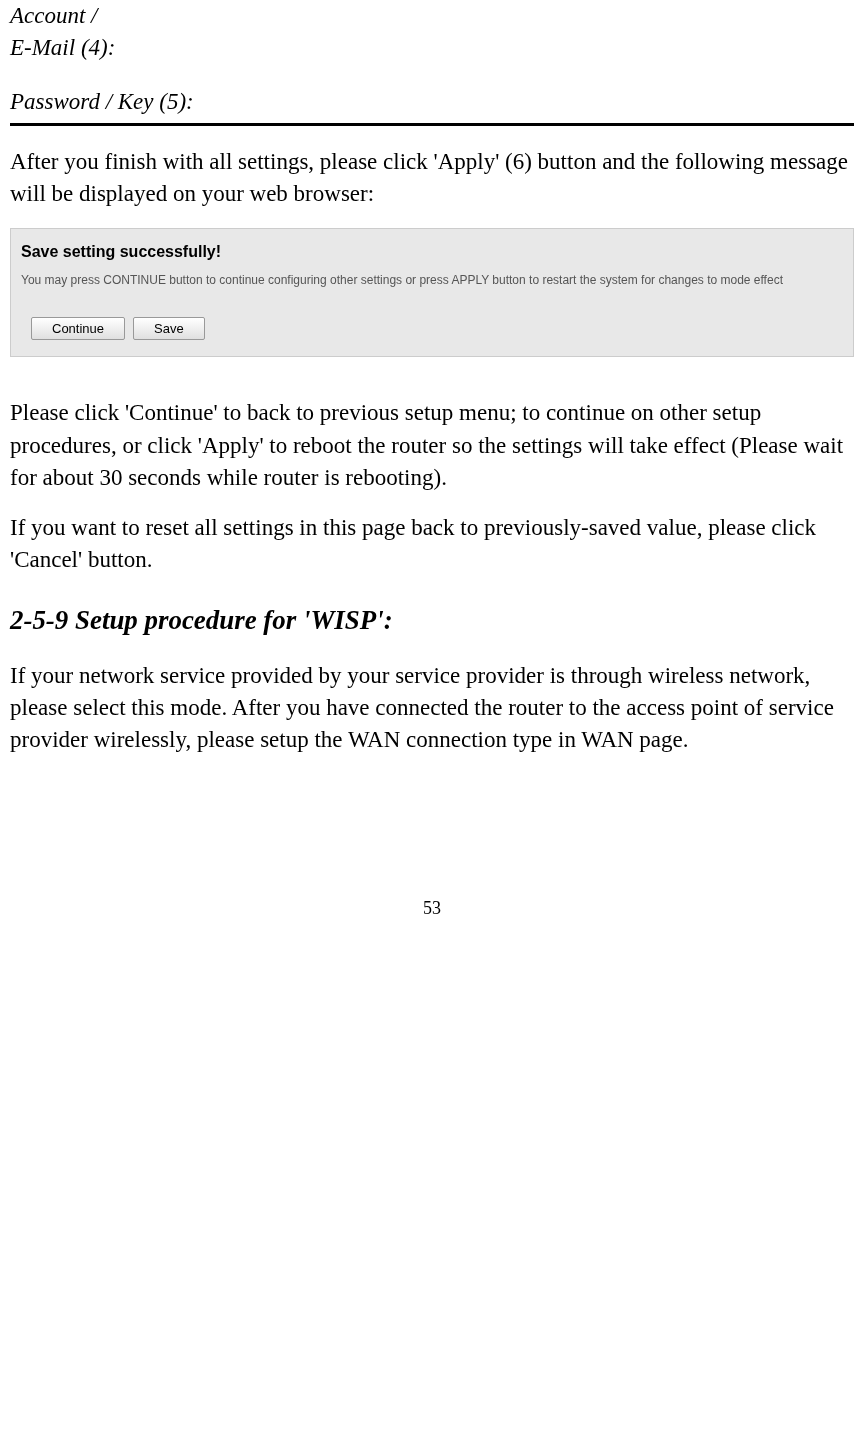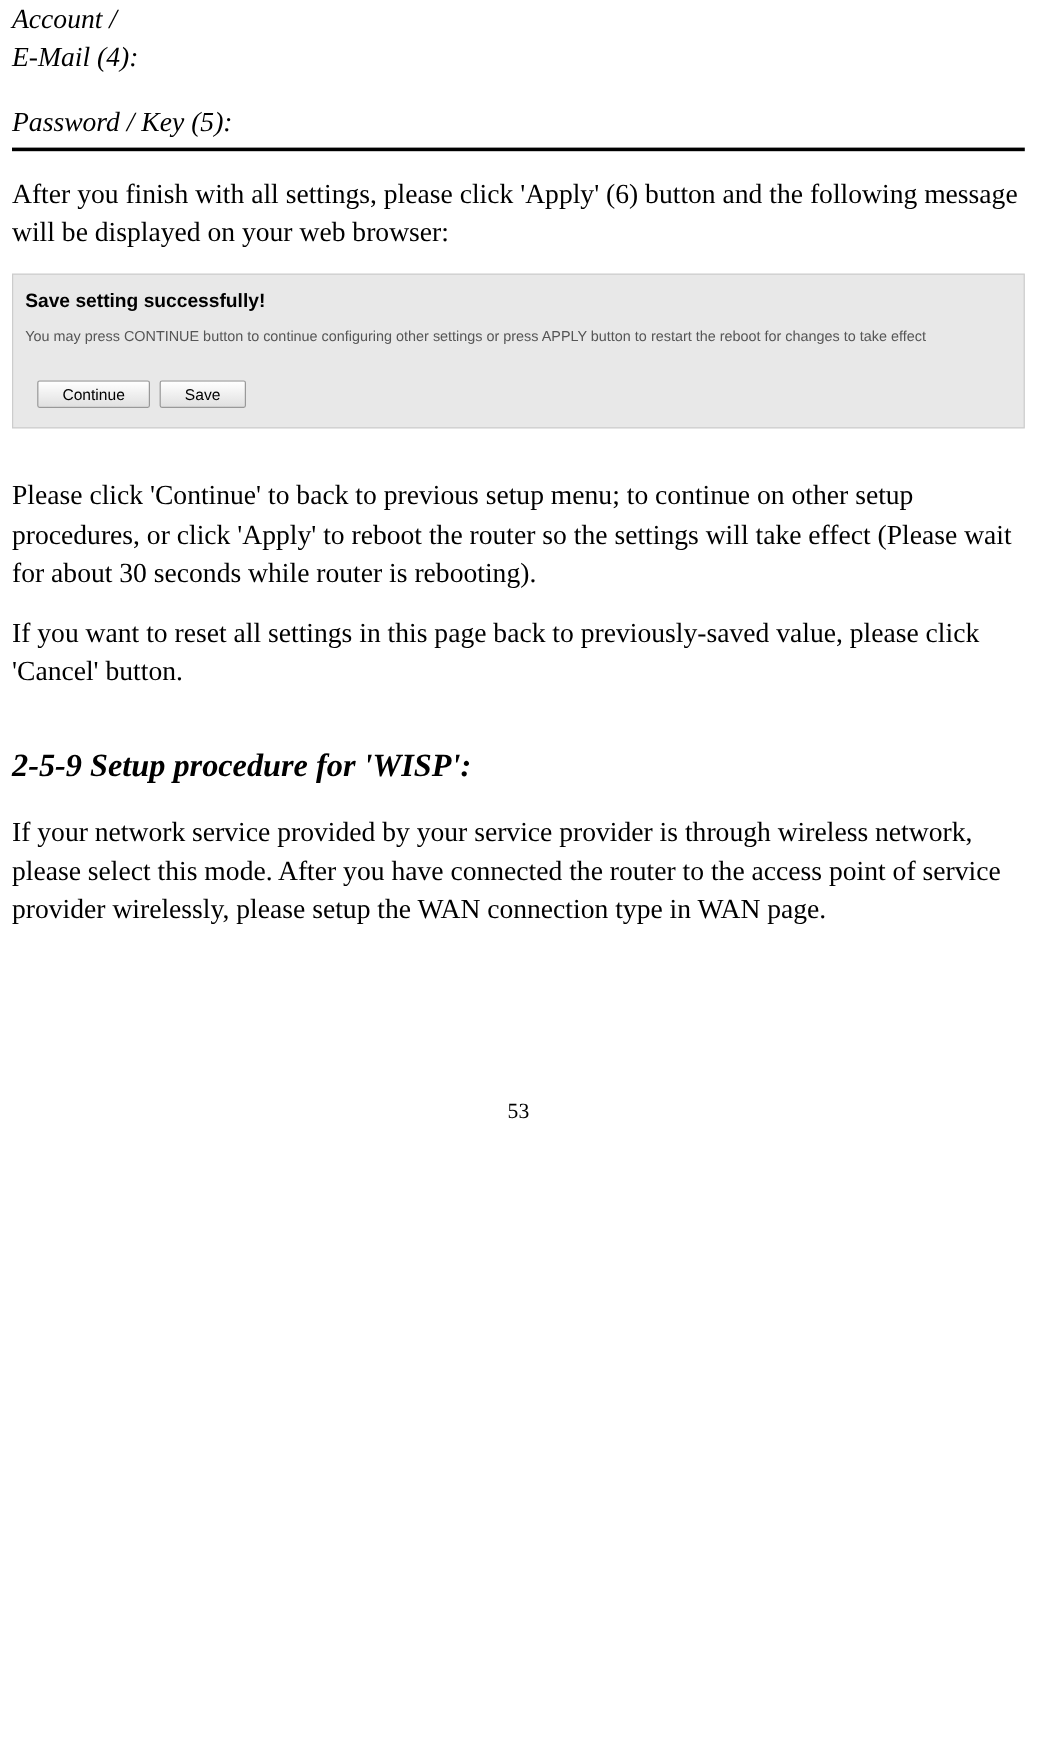--- a/index.html
+++ b/index.html
@@ -69,21 +69,21 @@
       font-size: 13px;
       padding: 3px 20px;
       background: linear-gradient(#fff, #e0e0e0);
       border: 1px solid #999;
       border-radius: 2px;
       cursor: pointer;
     }
     .section-heading {
       font-style: italic;
       font-weight: bold;
-      margin: 44px 0 20px 0;
+      margin: 26px 0 20px 0;
     }
     .page-number {
       text-align: center;
       margin-top: 140px;
       font-size: 18px;
     }
   </style>
 </head>
 <body>
 
@@ -99,21 +99,21 @@
 <div class="table-row">
   <div class="table-label">Password / Key (5):</div>
 </div>
 
 <div class="divider"></div>
 
 <p class="body-text">After you finish with all settings, please click 'Apply' (6) button and the following message will be displayed on your web browser:</p>
 
 <div class="screenshot-box">
   <div class="save-title">Save setting successfully!</div>
-  <div class="save-desc">You may press CONTINUE button to continue configuring other settings or press APPLY button to restart the reboot for changes to take effect</div>
+  <div class="save-desc">You may press CONTINUE button to continue configuring other settings or press APPLY button to restart the system for changes to mode effect</div>
   <div class="button-row">
     <button class="ui-button">Continue</button>
     <button class="ui-button">Save</button>
   </div>
 </div>
 
 <p class="body-text">Please click 'Continue' to back to previous setup menu; to continue on other setup procedures, or click 'Apply' to reboot the router so the settings will take effect (Please wait for about 30 seconds while router is rebooting).</p>
 
 <p class="body-text">If you want to reset all settings in this page back to previously-saved value, please click 'Cancel' button.</p>
 

